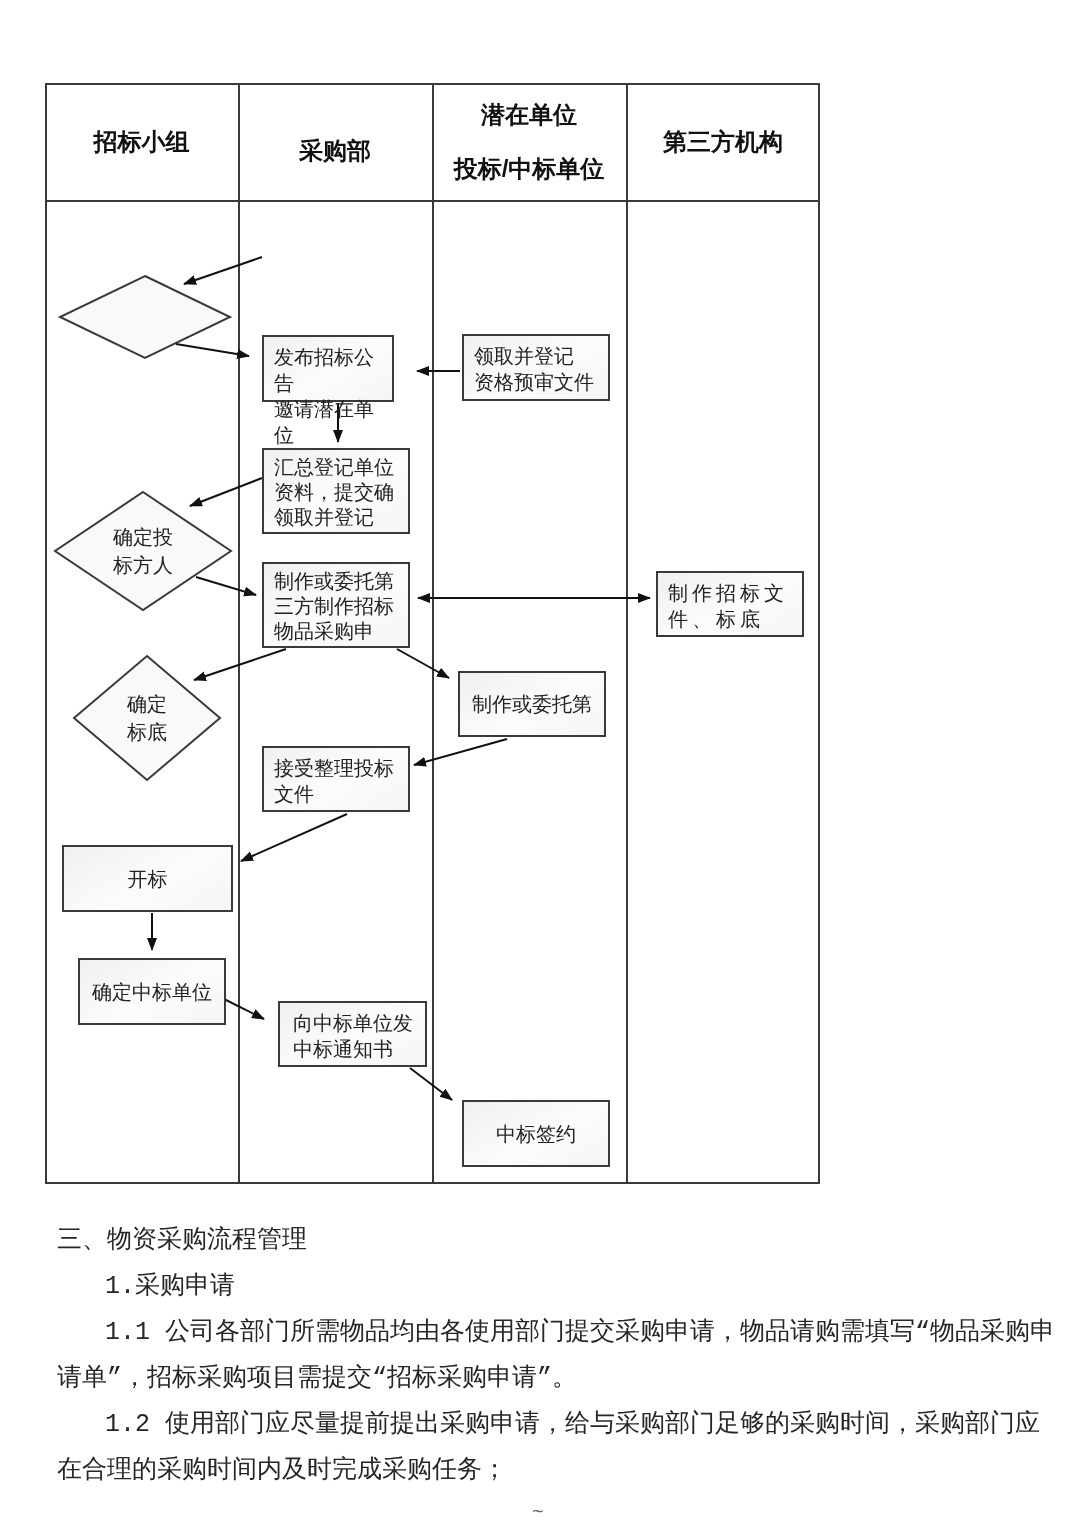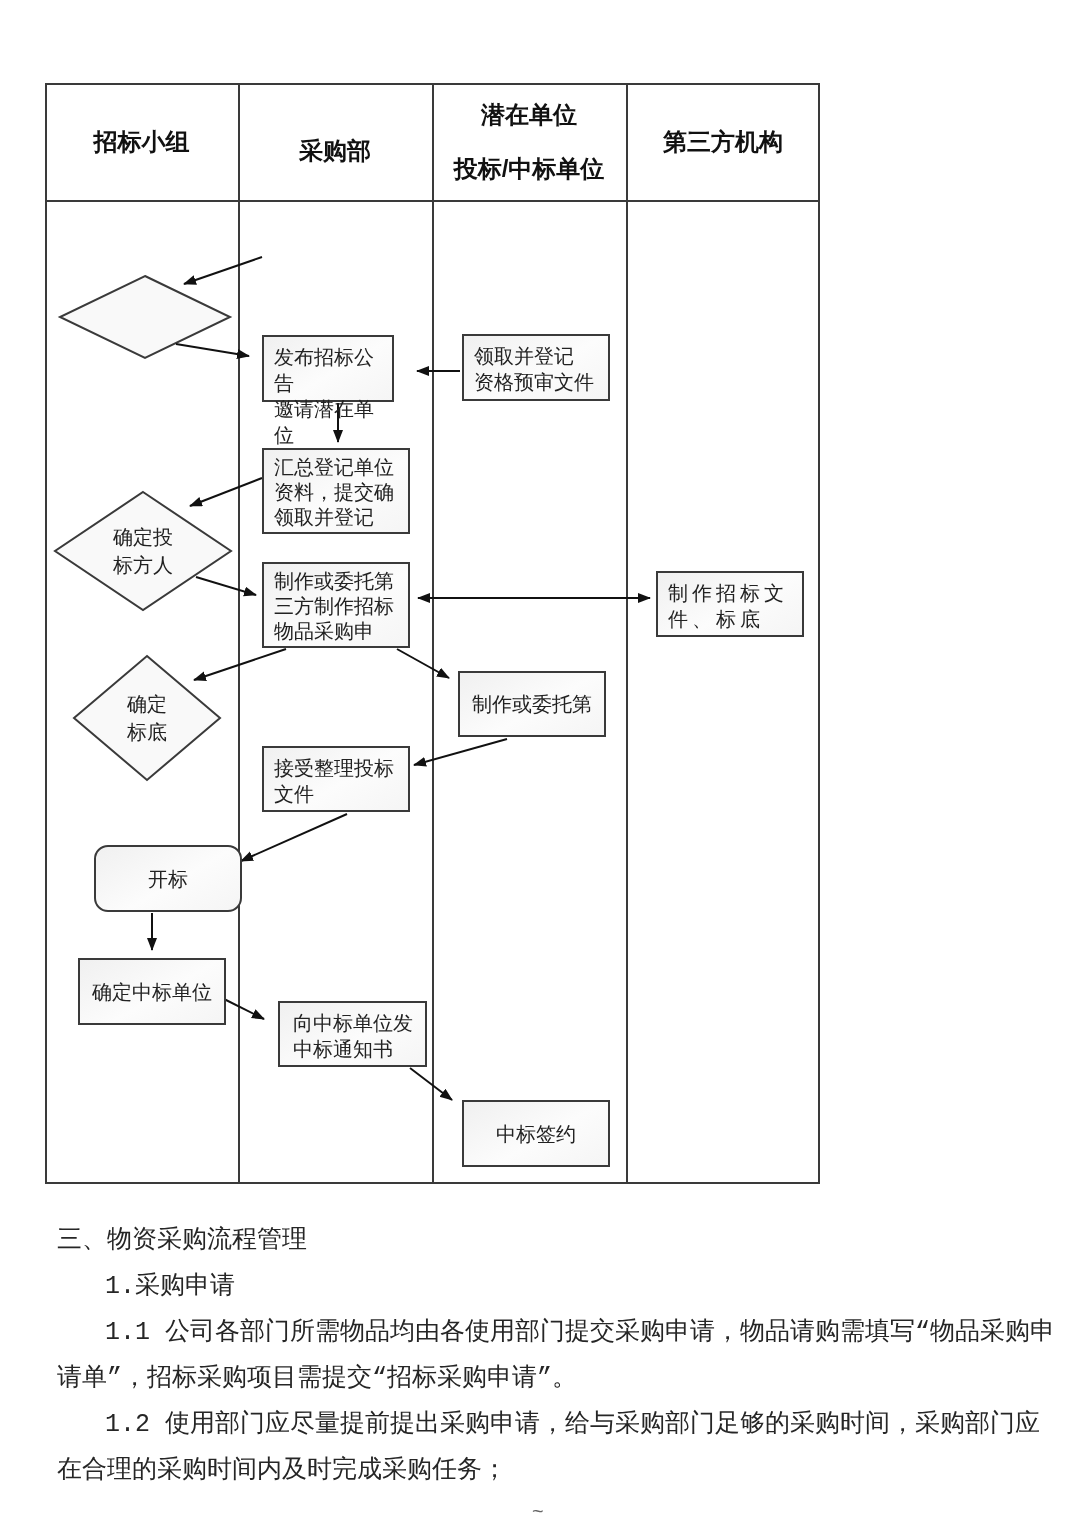--- a/index.html
+++ b/index.html
@@ -113,21 +113,21 @@
   <div class="node" style="left:262px;top:448px;width:148px;height:86px;line-height:25px;padding-top:5px;">汇总登记单位
 资料，提交确
 领取并登记</div>
   <div class="node" style="left:262px;top:562px;width:148px;height:86px;line-height:25px;padding-top:5px;">制作或委托第
 三方制作招标
 物品采购申</div>
   <div class="node spread" style="left:656px;top:571px;width:148px;height:66px;">制作招标文件、标底</div>
   <div class="node center" style="left:458px;top:671px;width:148px;height:66px;">制作或委托第</div>
   <div class="node" style="left:262px;top:746px;width:148px;height:66px;">接受整理投标
 文件</div>
-  <div class="node center" style="left:94px;top:845px;width:148px;height:67px;border-radius:14px;">开标</div>
+  <div class="node center" style="left:62px;top:845px;width:171px;height:67px;">开标</div>
   <div class="node center" style="left:78px;top:958px;width:148px;height:67px;">确定中标单位</div>
   <div class="node" style="left:278px;top:1001px;width:149px;height:66px;padding-left:13px;">向中标单位发
 中标通知书</div>
   <div class="node center" style="left:462px;top:1100px;width:148px;height:67px;">中标签约</div>
 
   <div class="dtext" style="left:55px;top:492px;width:176px;height:118px;">确定投
 标方人</div>
   <div class="dtext" style="left:74px;top:656px;width:146px;height:124px;">确定
 标底</div>
 

